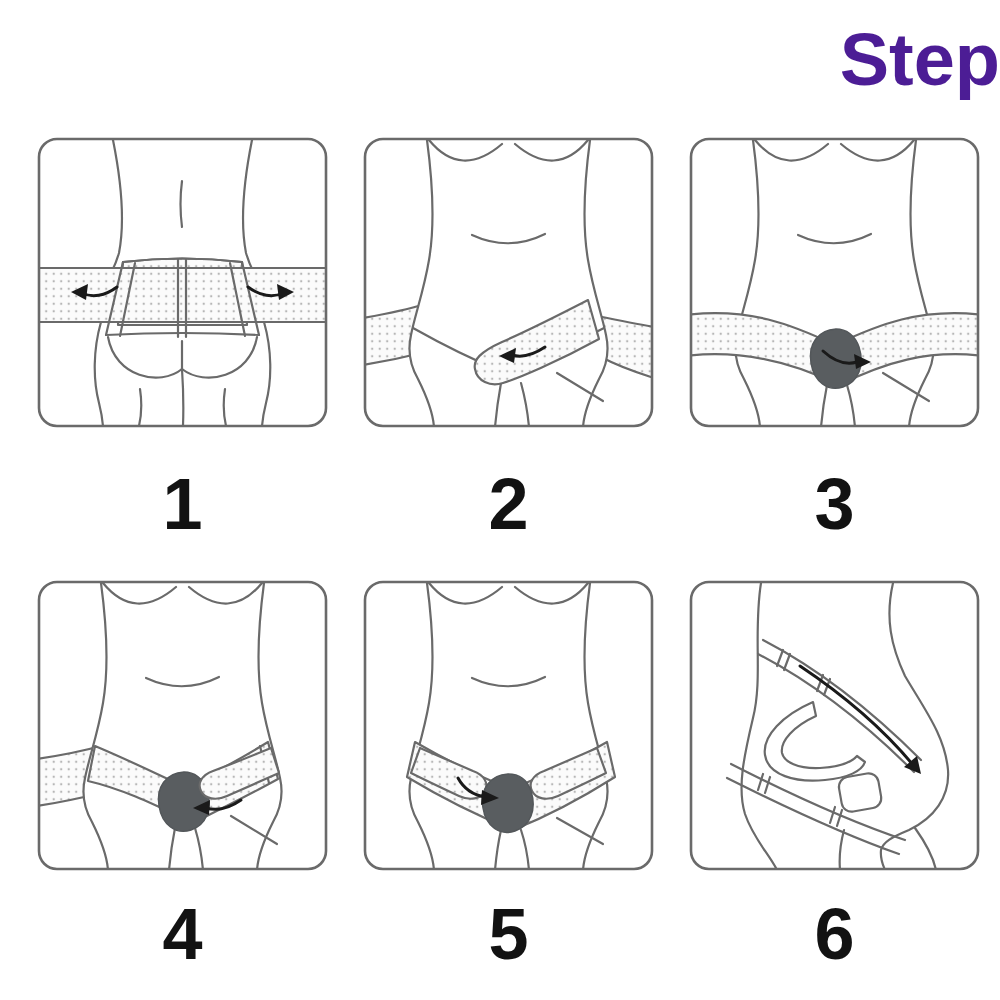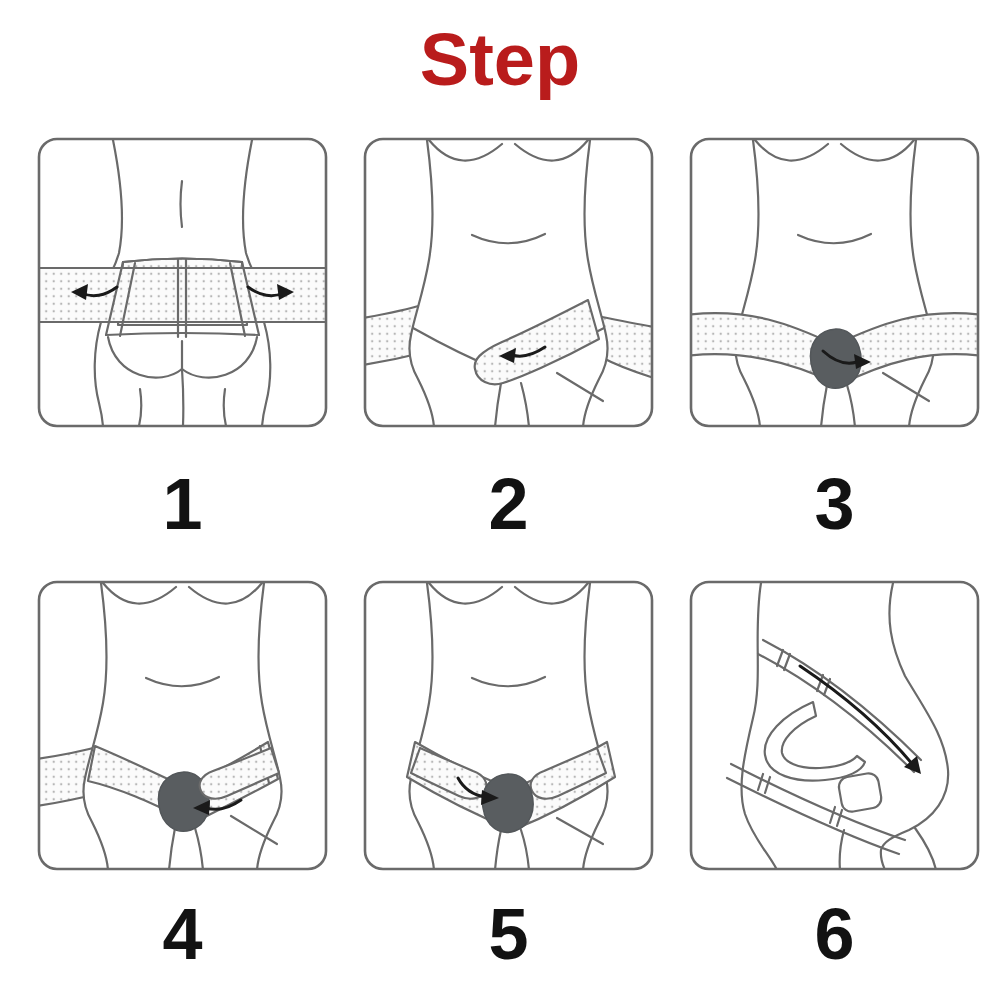--- a/index.html
+++ b/index.html
@@ -3,21 +3,21 @@
 <meta charset="utf-8">
 <style>
   html,body{margin:0;padding:0;}
   body{
     width:1000px;height:1000px;overflow:hidden;background:#ffffff;
     font-family:"Liberation Sans", sans-serif;
   }
   .page{width:1000px;height:1000px;position:relative;}
   .title{
     margin:0;padding-top:14px;height:92px;line-height:92px;
-    text-align:center;font-size:74px;font-weight:700;color:#b91c1c;
+    text-align:right;font-size:74px;font-weight:700;color:#4c1d95;
     letter-spacing:0px;
   }
   .row{display:flex;gap:31px;margin-left:35px;}
   .row1{margin-top:29px;}
   .cell{width:295px;display:flex;flex-direction:column;align-items:center;}
   .illus{width:295px;height:295px;}
   .num{
     display:flex;align-items:center;justify-content:center;
     font-size:72px;font-weight:700;color:#121212;width:100%;
   }

